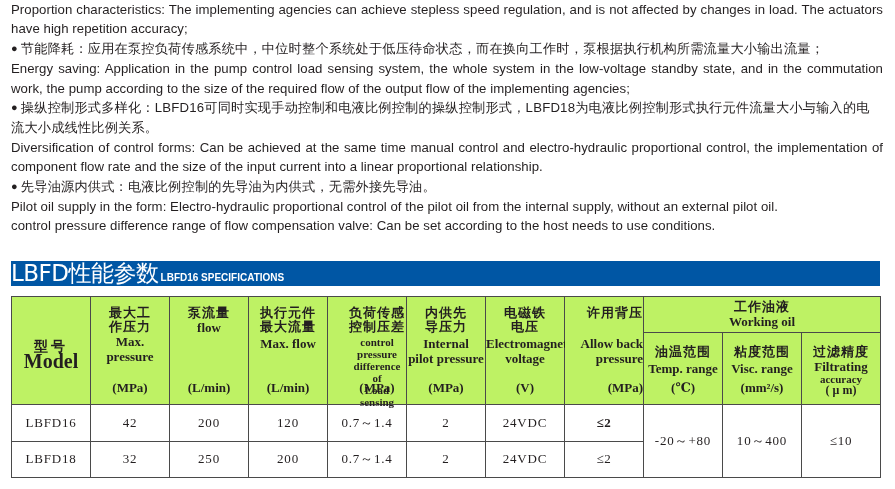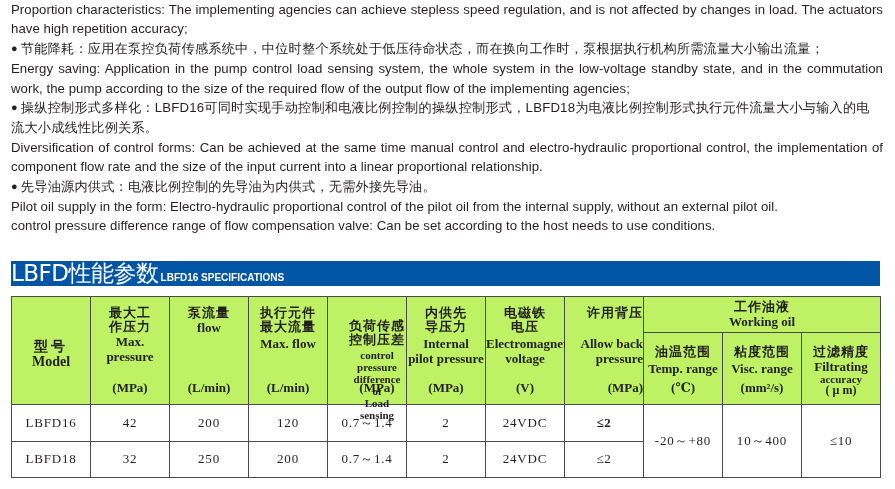--- a/index.html
+++ b/index.html
@@ -87,21 +87,21 @@
     <col style="width:79px">
       <col style="width:79px">
       <col style="width:79px">
   </colgroup>
   <thead>
     <tr>
       <th rowspan="2" class="h-cell">
         <div class="h-inner">
           <div class="model-h">
             <div class="cn" style="font-size:14px;line-height:16px;letter-spacing:3px;">型号</div>
-            <div class="en" style="font-size:14px;">Model</div>
+            <div class="en" style="font-size:20px;">Model</div>
           </div>
         </div>
       </th>
       <th rowspan="2" class="h-cell">
         <div class="h-inner" style="padding-top:9px;">
           <div class="cn">最大工</div>
           <div class="cn">作压力</div>
           <div class="en">Max. pressure</div>
           <div class="unit">(MPa)</div>
         </div>
@@ -115,21 +115,21 @@
       </th>
       <th rowspan="2" class="h-cell">
         <div class="h-inner" style="padding-top:9px;">
           <div class="cn">执行元件</div>
           <div class="cn">最大流量</div>
           <div class="en" style="margin-top:2px;">Max. flow</div>
           <div class="unit">(L/min)</div>
         </div>
       </th>
       <th rowspan="2" class="h-cell">
-        <div class="h-inner" style="padding-top:22px;margin-left:20px;">
+        <div class="h-inner" style="padding-top:9px;margin-left:20px;">
           <div class="cn">负荷传感</div>
           <div class="cn">控制压差</div>
           <div class="en-small" style="margin-top:2px;">control pressure</div>
           <div class="en-small">difference of</div>
           <div class="en-small">Load sensing</div>
           <div class="unit">(MPa)</div>
         </div>
       </th>
       <th rowspan="2" class="h-cell">
         <div class="h-inner" style="padding-top:9px;">

